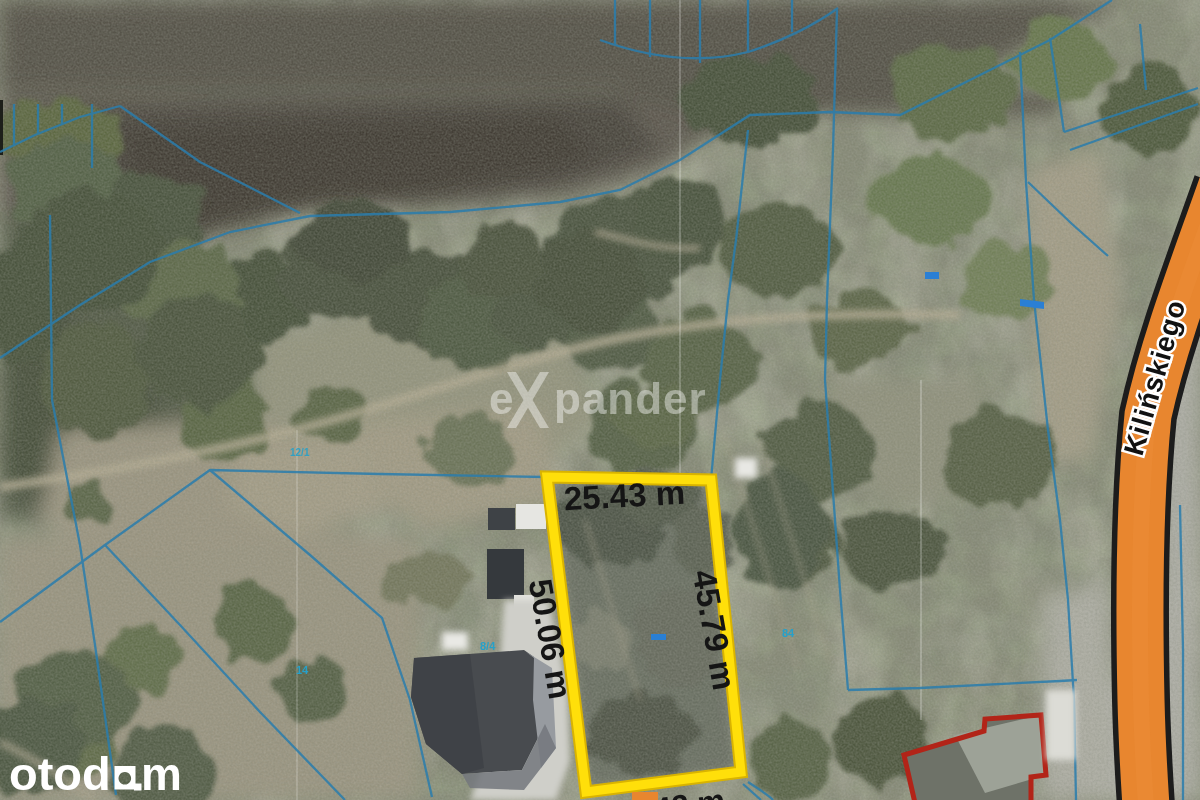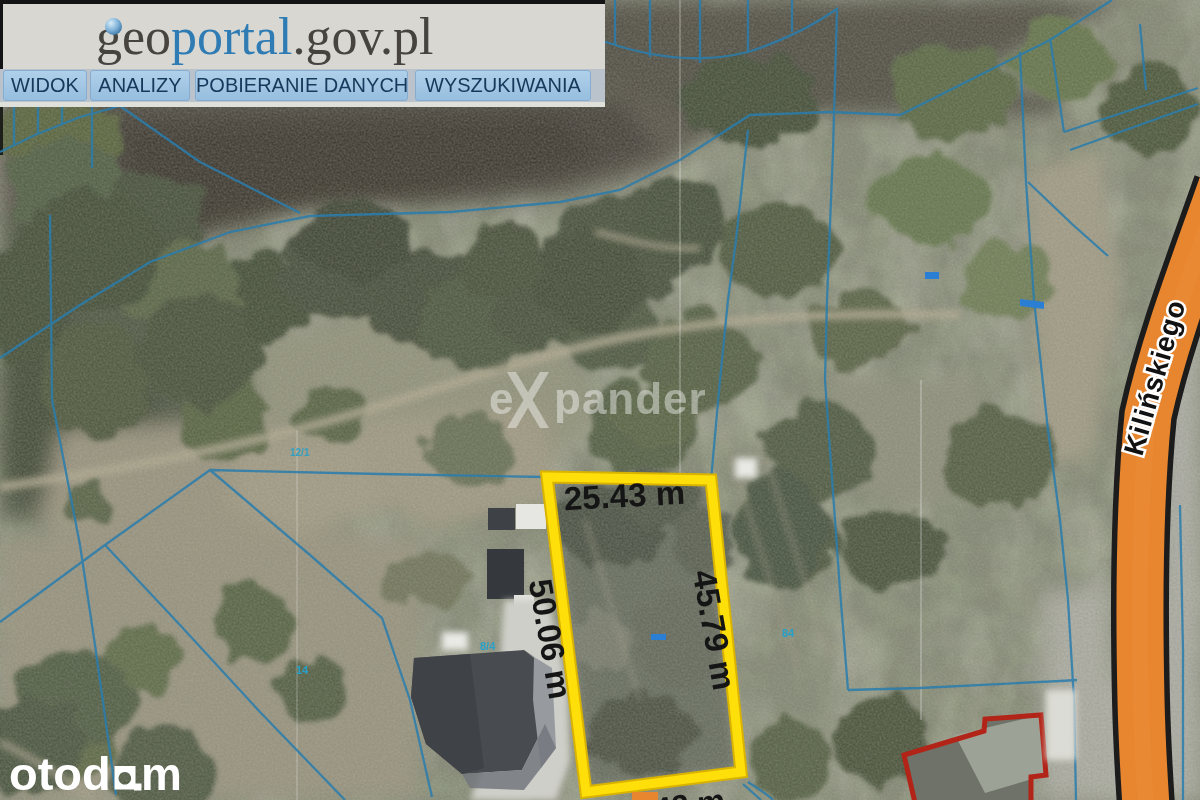--- a/index.html
+++ b/index.html
@@ -285,38 +285,13 @@
 </g>
 
 <g fill="#ffffff">
   <text x="9" y="790" font-family="Liberation Sans,sans-serif" font-size="47" font-weight="bold" letter-spacing="0">otod</text>
   <path fill-rule="evenodd" d="M114.5,766 L135.5,766 L135.5,789.5 L114.5,789.5 Z M124.8,772 A6.3,6.3 0 1 0 124.81,772 Z"></path>
   <rect x="134" y="783.5" width="7.5" height="7"></rect>
   <text x="141" y="790" font-family="Liberation Sans,sans-serif" font-size="46" font-weight="bold">m</text>
 </g>
 </svg>
 
-<div id="hdr">
-
-  <div class="logo"></div>
-
-  <div class="topline"></div>
-
-  <div class="leftline"></div>
-
-  <div class="lg"><span style="color:#474440">geo</span><span style="color:#2f7cb4">portal</span><span style="color:#474440">.gov.pl</span></div>
-
-  <div class="ball"></div>
-
-  <div class="btnrow">
-
-    <div class="btn" style="left:3px;width:82px;">WIDOK</div>
-
-    <div class="btn" style="left:90px;width:98px;">ANALIZY</div>
-
-    <div class="btn" style="left:195px;width:211px;">POBIERANIE DANYCH</div>
-
-    <div class="btn" style="left:415px;width:174px;">WYSZUKIWANIA</div>
-  </div>
-
-  <div class="shadow"></div>
 </div>
-</div>
 
 </body></html>

